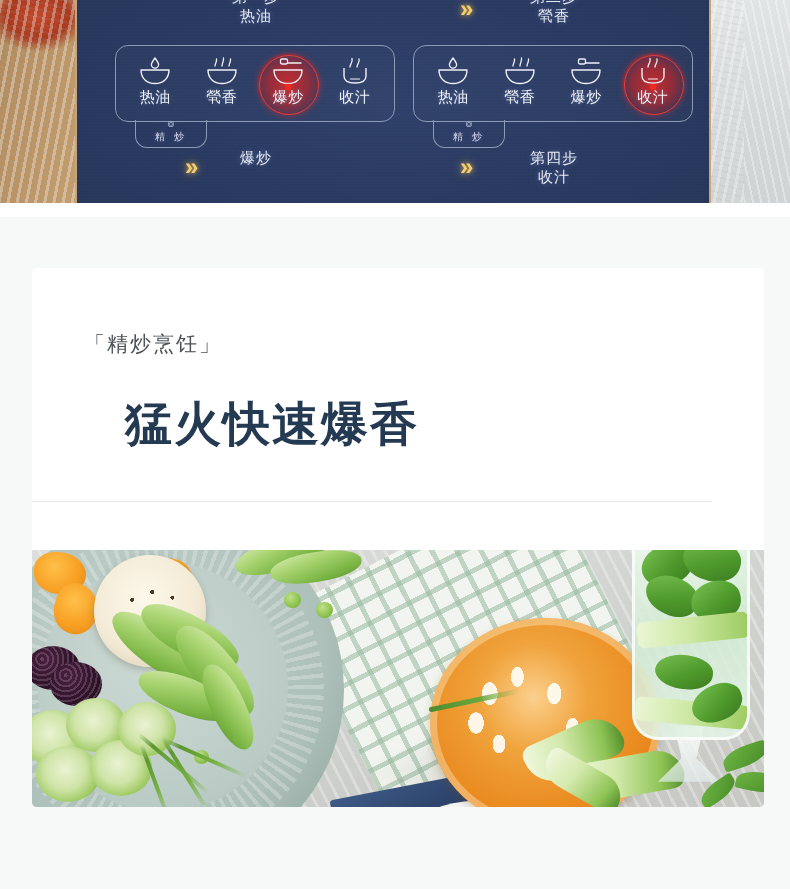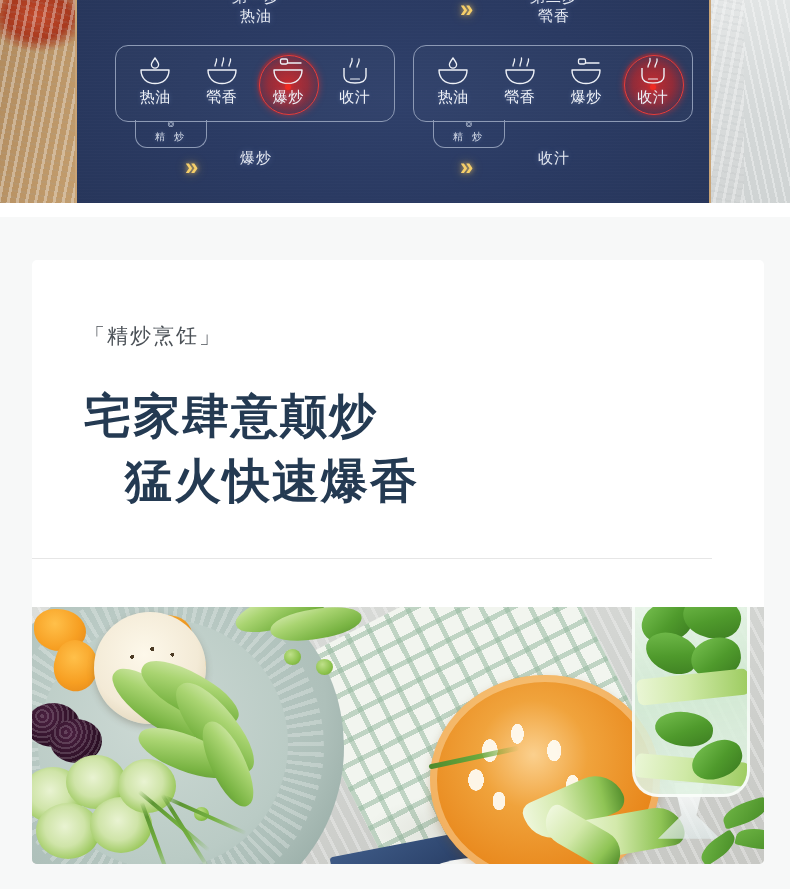--- a/index.html
+++ b/index.html
@@ -236,21 +236,21 @@
     top: 217px;
     width: 790px;
     height: 672px;
     background: #f7f8f8;
   }
 
   
   .card {
     position: absolute;
     left: 32px;
-    top: 260px;
+    top: 268px;
     width: 732px;
     background: #ffffff;
     border-radius: 5px;
     overflow: hidden;
   }
   .card-inner {
     padding: 62px 0 0 52px;
   }
   .eyebrow {
     font-size: 21px;
@@ -602,38 +602,38 @@
           </div>
         </div>
       </div>
 
       <div class="mode-tab">
         <span class="mode-tab-spark">❂</span>
         <span class="mode-tab-text">精 炒</span>
       </div>
 
       <div class="step-caption bottom">
+        <span class="num">第四步</span>
         <span class="act">收汁</span>
       </div>
     </div>
 
     <span class="chevron chev-tr">»</span>
 
     <span class="chevron chev-bl">»</span>
     <span class="chevron chev-bm">»</span>
   </div>
 </div>
 
 <div class="page-bg"></div>
 
 <div class="card">
   <div class="card-inner">
     <p class="eyebrow">「精炒烹饪」</p>
     <h1 class="headline">
-      <span>宅家肆意颠炒</span>
       <span class="l2">猛火快速爆香</span>
     </h1>
   </div>
   <div class="divider"></div>
 
   <div class="food-photo">
     <div class="fp fp-counter"></div>
     <div class="fp fp-towel"></div>
     <div class="fp fp-shadow"></div>
 

